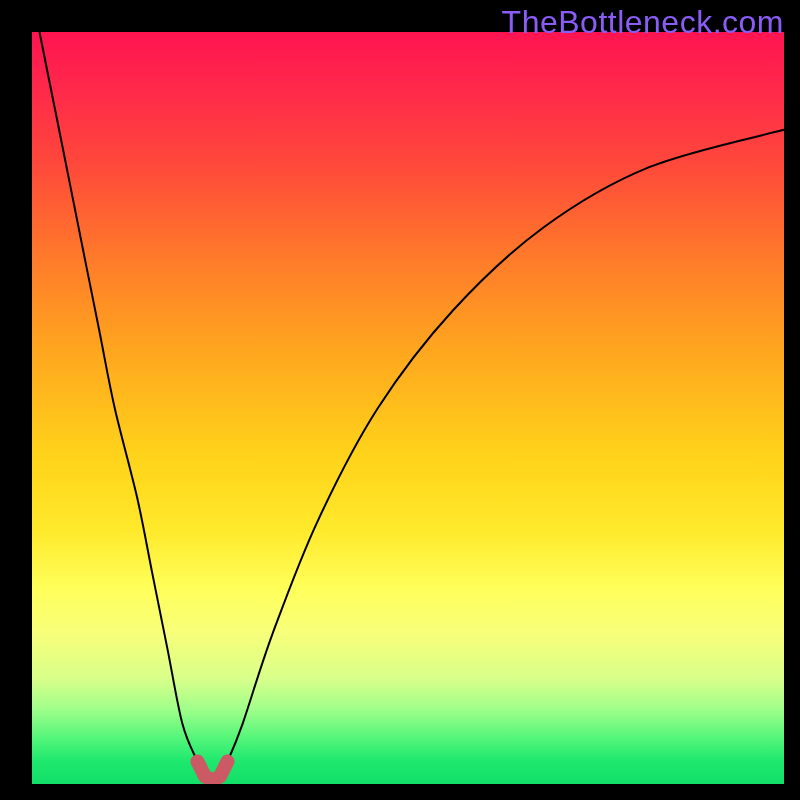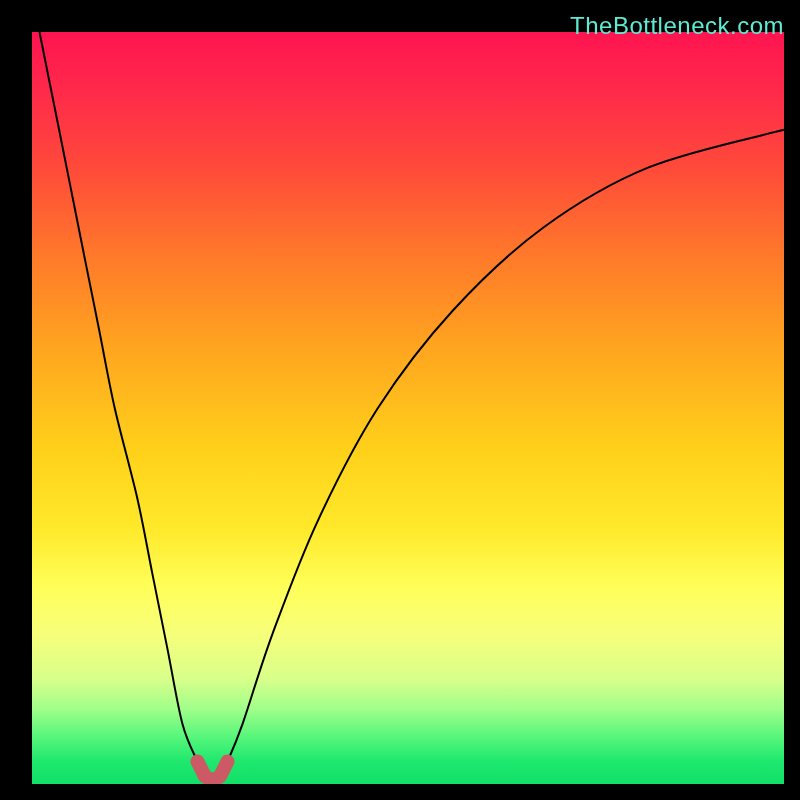--- a/index.html
+++ b/index.html
@@ -8,26 +8,25 @@
     height: 800px;
     background: #000;
     position: relative;
     overflow: hidden;
     font-family: Arial, Helvetica, sans-serif;
   }
   .watermark {
     position: absolute;
     top: 4px;
     right: 16px;
-    color: #5eead4;
-    font-size: 24px;
+    color: #8b5cf6;
+    font-size: 32px;
     font-weight: 400;
     letter-spacing: 0.5px;
     z-index: 10;
-    margin-top: 8px;
   }
   .plot-frame {
     position: absolute;
     left: 32px;
     top: 32px;
     width: 752px;
     height: 752px;
     background: #000;
   }
   .gradient-bg {

